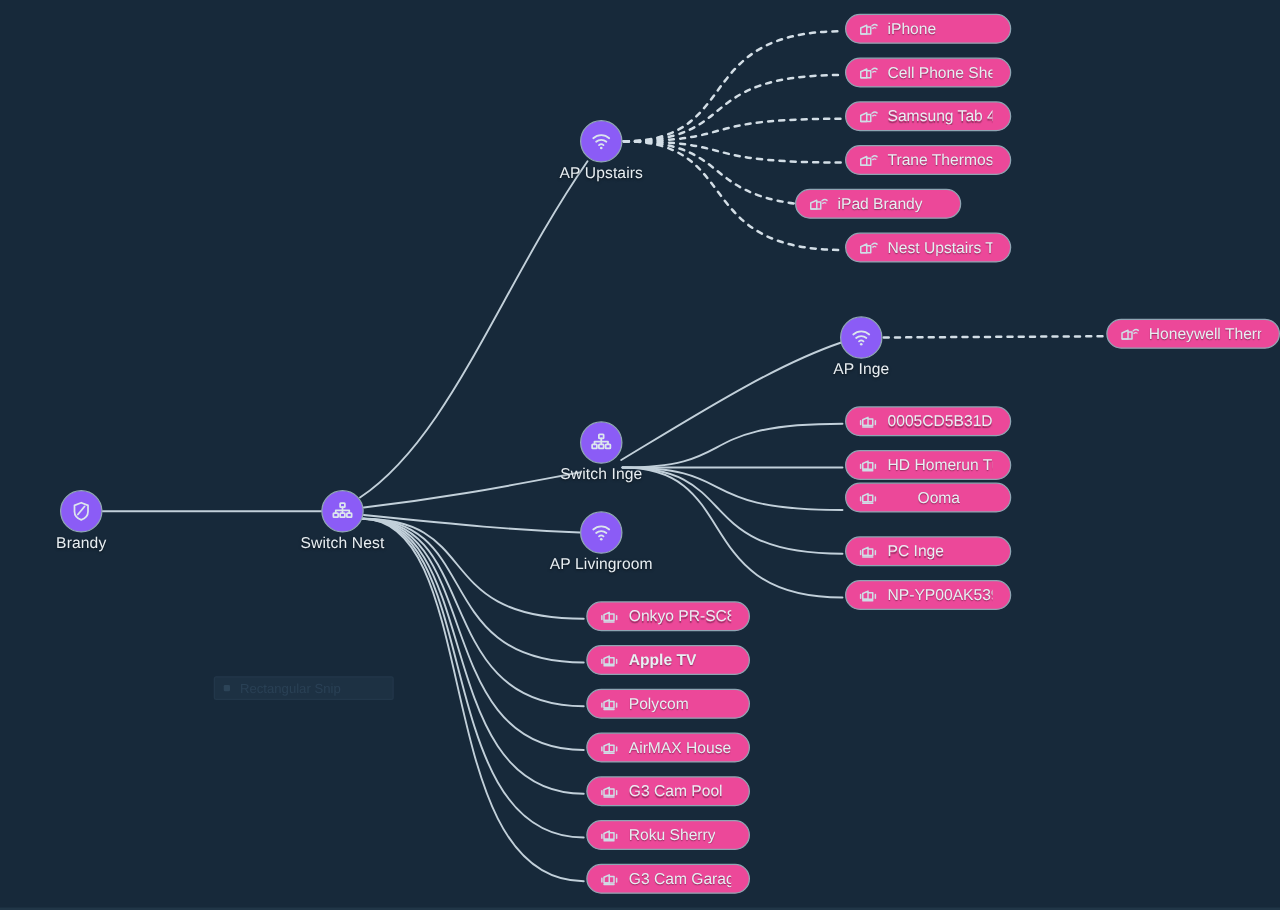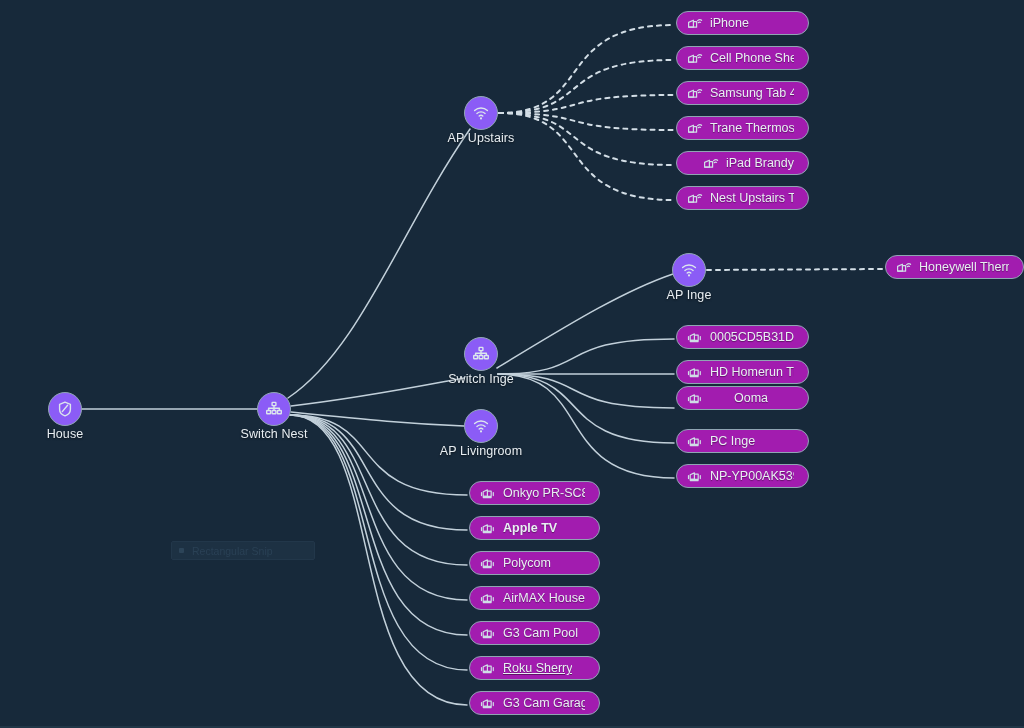--- a/index.html
+++ b/index.html
@@ -52,21 +52,21 @@
     letter-spacing: .1px;
     text-shadow: 0 1px 2px rgba(0,0,0,.55);
   }
 
   
   .pill {
     position: absolute;
     height: 24px;
     margin-top: -14px;
     border-radius: 16px;
-    background: #a21caf;
+    background: #ec4899;
     border: 1.5px solid #8fa5b3;
     box-sizing: border-box;
     display: flex;
     align-items: center;
     gap: 7px;
     padding: 0 14px 0 10px;
     color: #e9eff3;
     font-size: 12.5px;
     white-space: nowrap;
     overflow: hidden;
@@ -142,21 +142,21 @@
     </svg>
 
   <div id="node-layer">
       <div class="node" style="left: 65px; top: 409px;">
         <span>
           <svg width="20" height="20" viewBox="0 0 20 20">
             <path d="M10 3.2 L15.4 5.3 V10.2 C15.4 13.5 13 15.8 10 16.9 C7 15.8 4.6 13.5 4.6 10.2 V5.3 Z" stroke="#dce6ed" fill="none" stroke-width="1.4" stroke-linecap="round" stroke-linejoin="round"></path>
             <path d="M7.3 12.6 L12.6 6.2" stroke="#dce6ed" fill="none" stroke-width="1.4" stroke-linecap="round" stroke-linejoin="round"></path>
           </svg>
         </span>
-        <span class="node-label">House</span>
+        <span class="node-label">Brandy</span>
       </div>
       <div class="node" style="left: 274px; top: 409px;">
         <span>
           <svg width="20" height="20" viewBox="0 0 20 20">
             <rect x="8.1" y="3.4" width="3.8" height="3.2" rx="0.5" stroke="#dce6ed" fill="none" stroke-width="1.4" stroke-linecap="round" stroke-linejoin="round"></rect>
             <path d="M10 6.6 V9.2 M4.6 9.2 H15.4 M4.6 9.2 V11.4 M10 9.2 V11.4 M15.4 9.2 V11.4" stroke="#dce6ed" fill="none" stroke-width="1.4" stroke-linecap="round" stroke-linejoin="round"></path>
             <rect x="2.7" y="11.5" width="3.8" height="3.2" rx="0.5" stroke="#dce6ed" fill="none" stroke-width="1.4" stroke-linecap="round" stroke-linejoin="round"></rect>
             <rect x="8.1" y="11.5" width="3.8" height="3.2" rx="0.5" stroke="#dce6ed" fill="none" stroke-width="1.4" stroke-linecap="round" stroke-linejoin="round"></rect>
             <rect x="13.5" y="11.5" width="3.8" height="3.2" rx="0.5" stroke="#dce6ed" fill="none" stroke-width="1.4" stroke-linecap="round" stroke-linejoin="round"></rect>
           </svg>
@@ -248,21 +248,21 @@
         <span class="pill-icon">
           <svg width="16" height="14" viewBox="0 0 16 14">
             <path d="M1.6 11.2 V6.4 L6.4 4.2 V11.2 Z" stroke="#cfdde6" fill="none" stroke-width="1.2" stroke-linejoin="round"></path>
             <path d="M6.4 5.6 H9.6 V11.2 H1.6" stroke="#cfdde6" fill="none" stroke-width="1.2" stroke-linejoin="round"></path>
             <path d="M10.6 4.6 C12.1 3.4 13.6 3.4 14.6 4.3" stroke="#cfdde6" fill="none" stroke-width="1.2" stroke-linecap="round"></path>
             <path d="M11.2 6.7 C12.1 6.0 13.0 6.0 13.6 6.4" stroke="#cfdde6" fill="none" stroke-width="1.1" stroke-linecap="round"></path>
           </svg>
         </span>
         <span class="pill-label">Trane Thermostat...</span>
       </div>
-      <div class="pill" style="left: 676px; top: 165px; width: 133px; justify-content: flex-end;">
+      <div class="pill" style="left: 636px; top: 165px; width: 133px;">
         <span class="pill-icon">
           <svg width="16" height="14" viewBox="0 0 16 14">
             <path d="M1.6 11.2 V6.4 L6.4 4.2 V11.2 Z" stroke="#cfdde6" fill="none" stroke-width="1.2" stroke-linejoin="round"></path>
             <path d="M6.4 5.6 H9.6 V11.2 H1.6" stroke="#cfdde6" fill="none" stroke-width="1.2" stroke-linejoin="round"></path>
             <path d="M10.6 4.6 C12.1 3.4 13.6 3.4 14.6 4.3" stroke="#cfdde6" fill="none" stroke-width="1.2" stroke-linecap="round"></path>
             <path d="M11.2 6.7 C12.1 6.0 13.0 6.0 13.6 6.4" stroke="#cfdde6" fill="none" stroke-width="1.1" stroke-linecap="round"></path>
           </svg>
         </span>
         <span class="pill-label">iPad Brandy</span>
       </div>
@@ -391,21 +391,21 @@
         <span class="pill-icon">
           <svg width="16" height="14" viewBox="0 0 16 14">
             <path d="M3.2 10.4 V5.8 L7.4 3.9 V10.4 Z" stroke="#cfdde6" fill="none" stroke-width="1.2" stroke-linejoin="round"></path>
             <path d="M7.4 5.2 H11.2 V10.4 H3.2" stroke="#cfdde6" fill="none" stroke-width="1.2" stroke-linejoin="round"></path>
             <path d="M1.5 6.6 V9.6 M13.3 6.6 V9.6" stroke="#cfdde6" fill="none" stroke-width="1.2" stroke-linecap="round"></path>
             <path d="M3.2 11.6 H11.2" stroke="#cfdde6" fill="none" stroke-width="1.2" stroke-linecap="round"></path>
           </svg>
         </span>
         <span class="pill-label">G3 Cam Pool</span>
       </div>
-      <div class="pill" style="left: 469px; top: 670px; width: 131px; text-decoration: underline;">
+      <div class="pill" style="left: 469px; top: 670px; width: 131px;">
         <span class="pill-icon">
           <svg width="16" height="14" viewBox="0 0 16 14">
             <path d="M3.2 10.4 V5.8 L7.4 3.9 V10.4 Z" stroke="#cfdde6" fill="none" stroke-width="1.2" stroke-linejoin="round"></path>
             <path d="M7.4 5.2 H11.2 V10.4 H3.2" stroke="#cfdde6" fill="none" stroke-width="1.2" stroke-linejoin="round"></path>
             <path d="M1.5 6.6 V9.6 M13.3 6.6 V9.6" stroke="#cfdde6" fill="none" stroke-width="1.2" stroke-linecap="round"></path>
             <path d="M3.2 11.6 H11.2" stroke="#cfdde6" fill="none" stroke-width="1.2" stroke-linecap="round"></path>
           </svg>
         </span>
         <span class="pill-label">Roku Sherry</span>
       </div>

